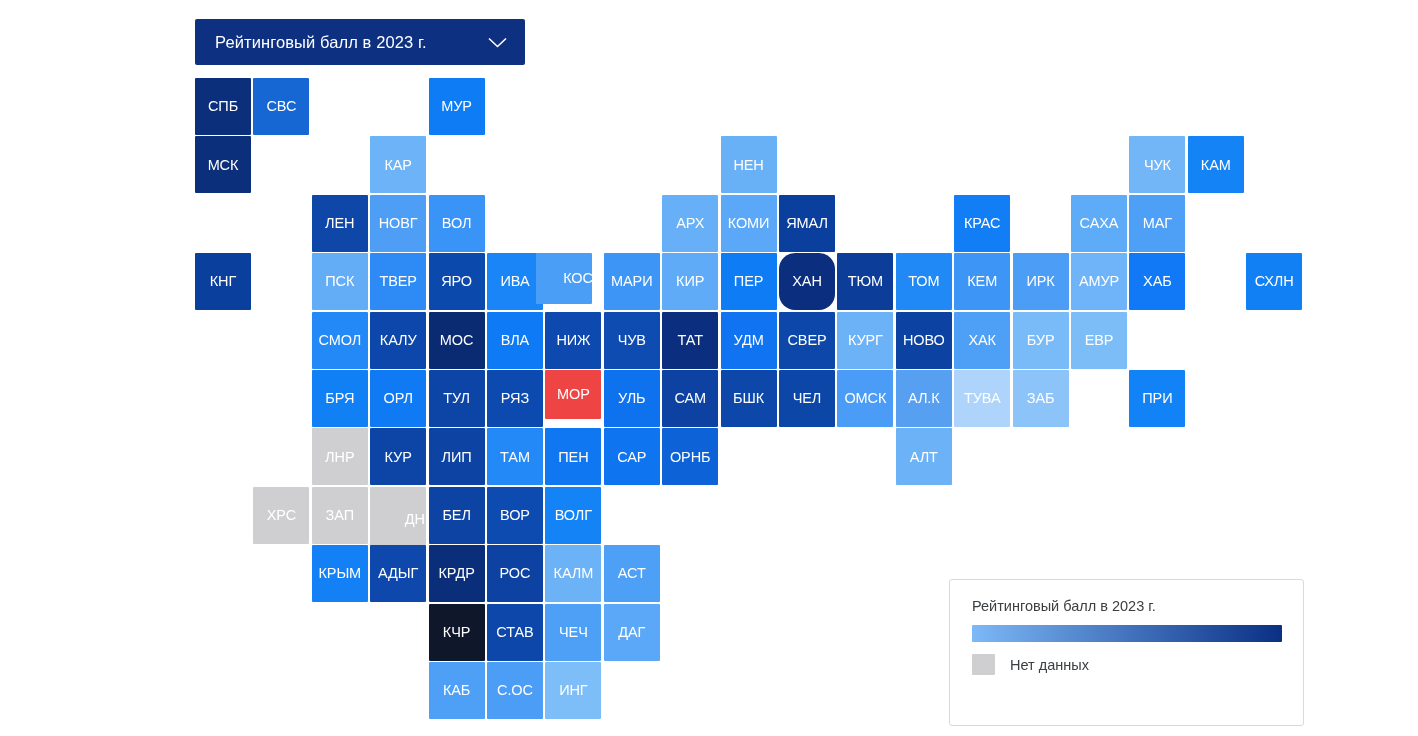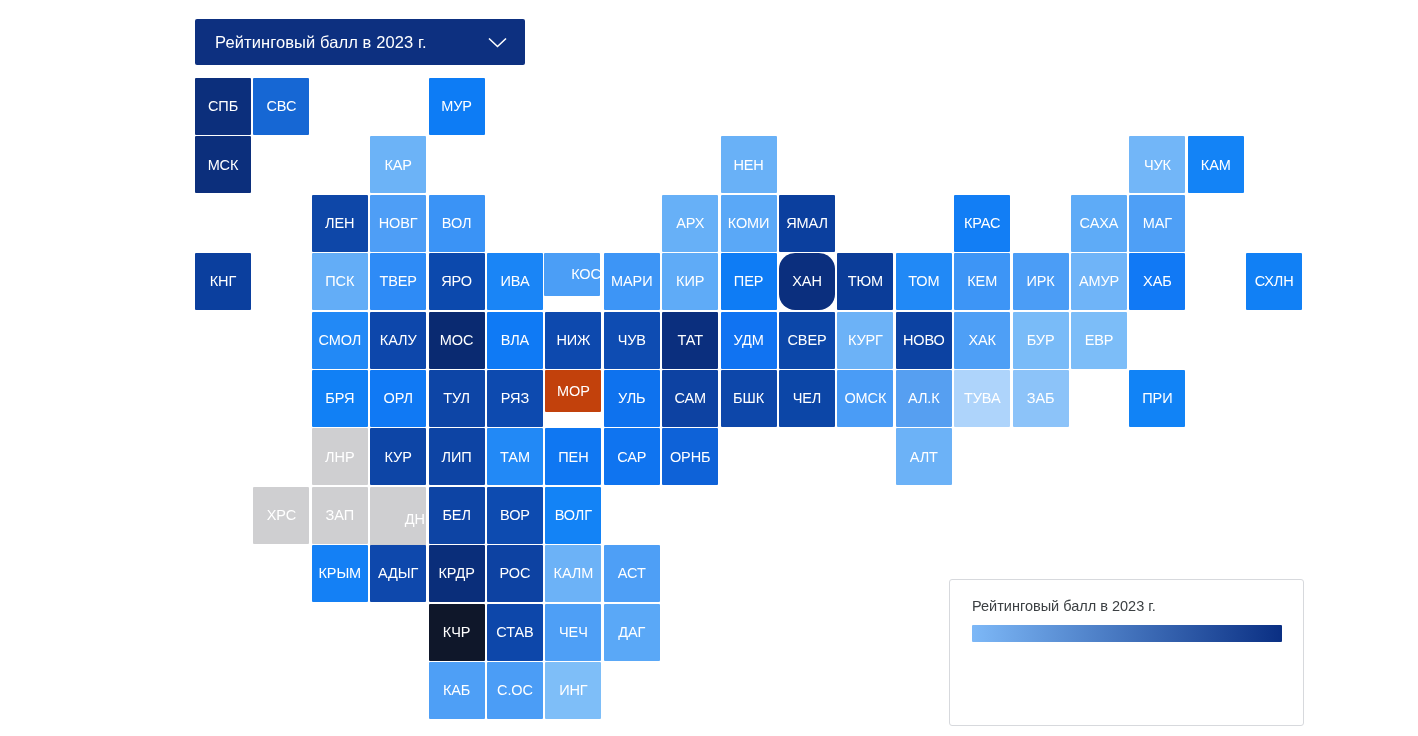--- a/index.html
+++ b/index.html
@@ -196,21 +196,21 @@
     </div>
     <div class="tile" style="left: 175.2px; top: 175.2px; width: 56px; height: 57px; background: rgb(46, 139, 246);">
       <span class="tile-label">ТВЕР</span>
     </div>
     <div class="tile" style="left: 233.6px; top: 175.2px; width: 56px; height: 57px; background: rgb(12, 73, 173);">
       <span class="tile-label">ЯРО</span>
     </div>
     <div class="tile" style="left: 292px; top: 175.2px; width: 56px; height: 57px; background: rgb(26, 133, 246);">
       <span class="tile-label">ИВА</span>
     </div>
-    <div class="tile" style="left: 349px; top: 175.2px; width: 56px; height: 43px; background: rgb(75, 158, 246); padding-left: 28px;">
+    <div class="tile" style="left: 341px; top: 175.2px; width: 56px; height: 51px; background: rgb(75, 158, 246); padding-left: 28px;">
       <span class="tile-label">КОС</span>
     </div>
     <div class="tile" style="left: 408.8px; top: 175.2px; width: 56px; height: 57px; background: rgb(61, 149, 246);">
       <span class="tile-label">МАРИ</span>
     </div>
     <div class="tile" style="left: 467.2px; top: 175.2px; width: 56px; height: 57px; background: rgb(95, 171, 247); justify-content: center;">
       <span class="tile-label">КИР</span>
     </div>
     <div class="tile" style="left: 525.6px; top: 175.2px; width: 56px; height: 57px; background: rgb(14, 124, 245);">
       <span class="tile-label">ПЕР</span>
@@ -286,21 +286,21 @@
     </div>
     <div class="tile" style="left: 175.2px; top: 292px; width: 56px; height: 57px; background: rgb(16, 121, 244);">
       <span class="tile-label">ОРЛ</span>
     </div>
     <div class="tile" style="left: 233.6px; top: 292px; width: 56px; height: 57px; background: rgb(13, 69, 166);">
       <span class="tile-label">ТУЛ</span>
     </div>
     <div class="tile" style="left: 292px; top: 292px; width: 56px; height: 57px; background: rgb(13, 74, 175);">
       <span class="tile-label">РЯЗ</span>
     </div>
-    <div class="tile" style="left: 350.4px; top: 292px; width: 56px; height: 42px; background: #c2410c;">
+    <div class="tile" style="left: 350.4px; top: 292px; width: 56px; height: 49px; background: #ef4444;">
       <span class="tile-label">МОР</span>
     </div>
     <div class="tile" style="left: 408.8px; top: 292px; width: 56px; height: 57px; background: rgb(14, 114, 238);">
       <span class="tile-label">УЛЬ</span>
     </div>
     <div class="tile" style="left: 467.2px; top: 292px; width: 56px; height: 57px; background: rgb(13, 66, 162);">
       <span class="tile-label">САМ</span>
     </div>
     <div class="tile" style="left: 525.6px; top: 292px; width: 56px; height: 57px; background: rgb(13, 71, 170);">
       <span class="tile-label">БШК</span>
@@ -402,13 +402,17 @@
       <span class="tile-label">С.ОС</span>
     </div>
     <div class="tile" style="left: 350.4px; top: 584px; width: 56px; height: 57px; background: rgb(126, 190, 248);">
       <span class="tile-label">ИНГ</span>
     </div>
   </div>
 
 <div id="map-legend">
   <div id="legend-title">Рейтинговый балл в 2023 г.</div>
   <div id="legend-gradient" style="background: linear-gradient(to right, rgb(125, 184, 247) 0%, rgb(10, 47, 131) 100%);"></div>
+  <div id="legend-nodata">
+    <span id="legend-nodata-swatch" style="background: rgb(207, 207, 209);"></span>
+    <span id="legend-nodata-label">Нет данных</span>
+  </div>
 </div>
 
 </body></html>

